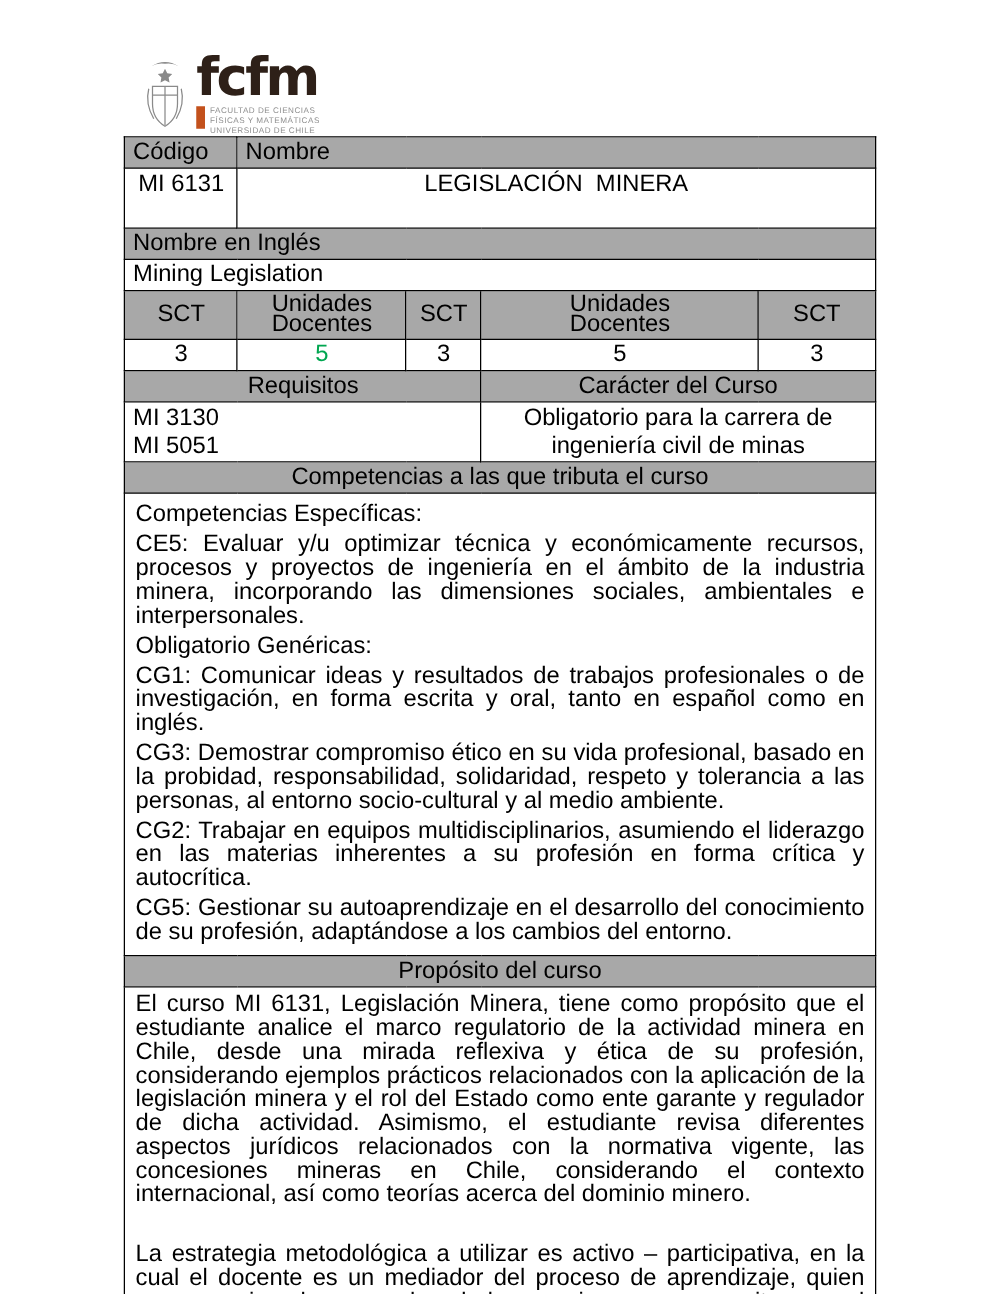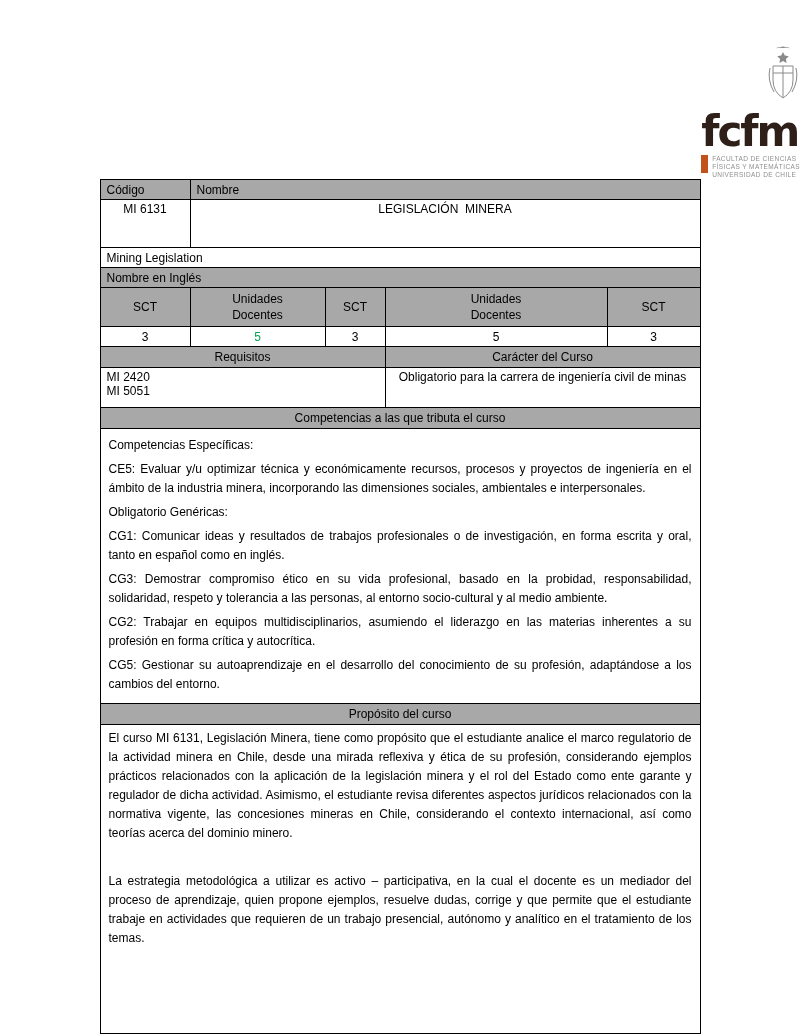--- a/index.html
+++ b/index.html
@@ -16,24 +16,23 @@
   .page {
     position: relative;
     width: 800px;
     min-height: 1035px;
     background: #fff;
   }
 
   
   .logo-row {
     display: flex;
-    align-items: flex-end;
+    align-items: center;
     gap: 8px;
     padding: 42px 0 0 115px;
-    flex-direction: column;
   }
   .shield-icon { flex: 0 0 auto; }
   .brand-col { display: flex; flex-direction: column; }
   .wordmark {
     font-family: "DejaVu Sans", sans-serif;
     font-size: 42px;
     line-height: 40px;
     font-weight: 800;
     letter-spacing: -2px;
     color: var(--brand_dark, #2e2018);
@@ -67,21 +66,21 @@
 
   
   table.course-table {
     width: 600px;
     margin: 0 auto;
     border-collapse: collapse;
     table-layout: fixed;
   }
   table.course-table td {
     border: 1px solid #000;
-    font-size: 12px;
+    font-size: 19px;
     padding: 1px 4px;
     vertical-align: middle;
     overflow: hidden;
   }
   .hdr { background: var(--header_bg, #a8a8a8); }
   .left   { text-align: left; padding-left: 6px !important; }
   .center { text-align: center; }
   .bold   { font-weight: normal; }
   .green  { color: var(--accent_green, #00a650); }
   .pre    { white-space: pre-wrap; }
@@ -159,24 +158,24 @@
     <tbody>
       <tr class="r-sm">
         <td class="hdr left">Código</td>
         <td class="hdr left" colspan="4">Nombre</td>
       </tr>
       <tr class="r-name">
         <td class="center">MI 6131</td>
         <td class="center pre" colspan="4">LEGISLACIÓN  MINERA</td>
       </tr>
       <tr class="r-sm">
+        <td class="hdr left" colspan="5">Nombre en Inglés</td>
+      </tr>
+      <tr class="r-sm">
         <td class="left" colspan="5">Mining Legislation</td>
-      </tr>
-      <tr class="r-sm">
-        <td class="hdr left" colspan="5">Nombre en Inglés</td>
       </tr>
       <tr class="r-units">
         <td class="hdr center">SCT</td>
         <td class="hdr center">
           <div class="units-line">Unidades</div>
           <div class="units-line">Docentes</div>
         </td>
         <td class="hdr center">SCT</td>
         <td class="hdr center">
           <div class="units-line">Unidades</div>
@@ -190,21 +189,21 @@
         <td class="center">3</td>
         <td class="center">5</td>
         <td class="center">3</td>
       </tr>
       <tr class="r-md">
         <td class="hdr center" colspan="3">Requisitos</td>
         <td class="hdr center" colspan="2">Carácter del Curso</td>
       </tr>
       <tr class="r-req">
         <td class="left" colspan="3">
-          <div>MI 2420</div>
+          <div>MI 3130</div>
           <div>MI 5051</div>
         </td>
         <td class="center" colspan="2">Obligatorio para la carrera de ingeniería civil de minas</td>
       </tr>
       <tr class="r-md">
         <td class="hdr center bold" colspan="5">Competencias a las que tributa el curso</td>
       </tr>
       <tr>
         <td class="body-cell" colspan="5">
           <p class="b bold">Competencias Específicas:</p>

